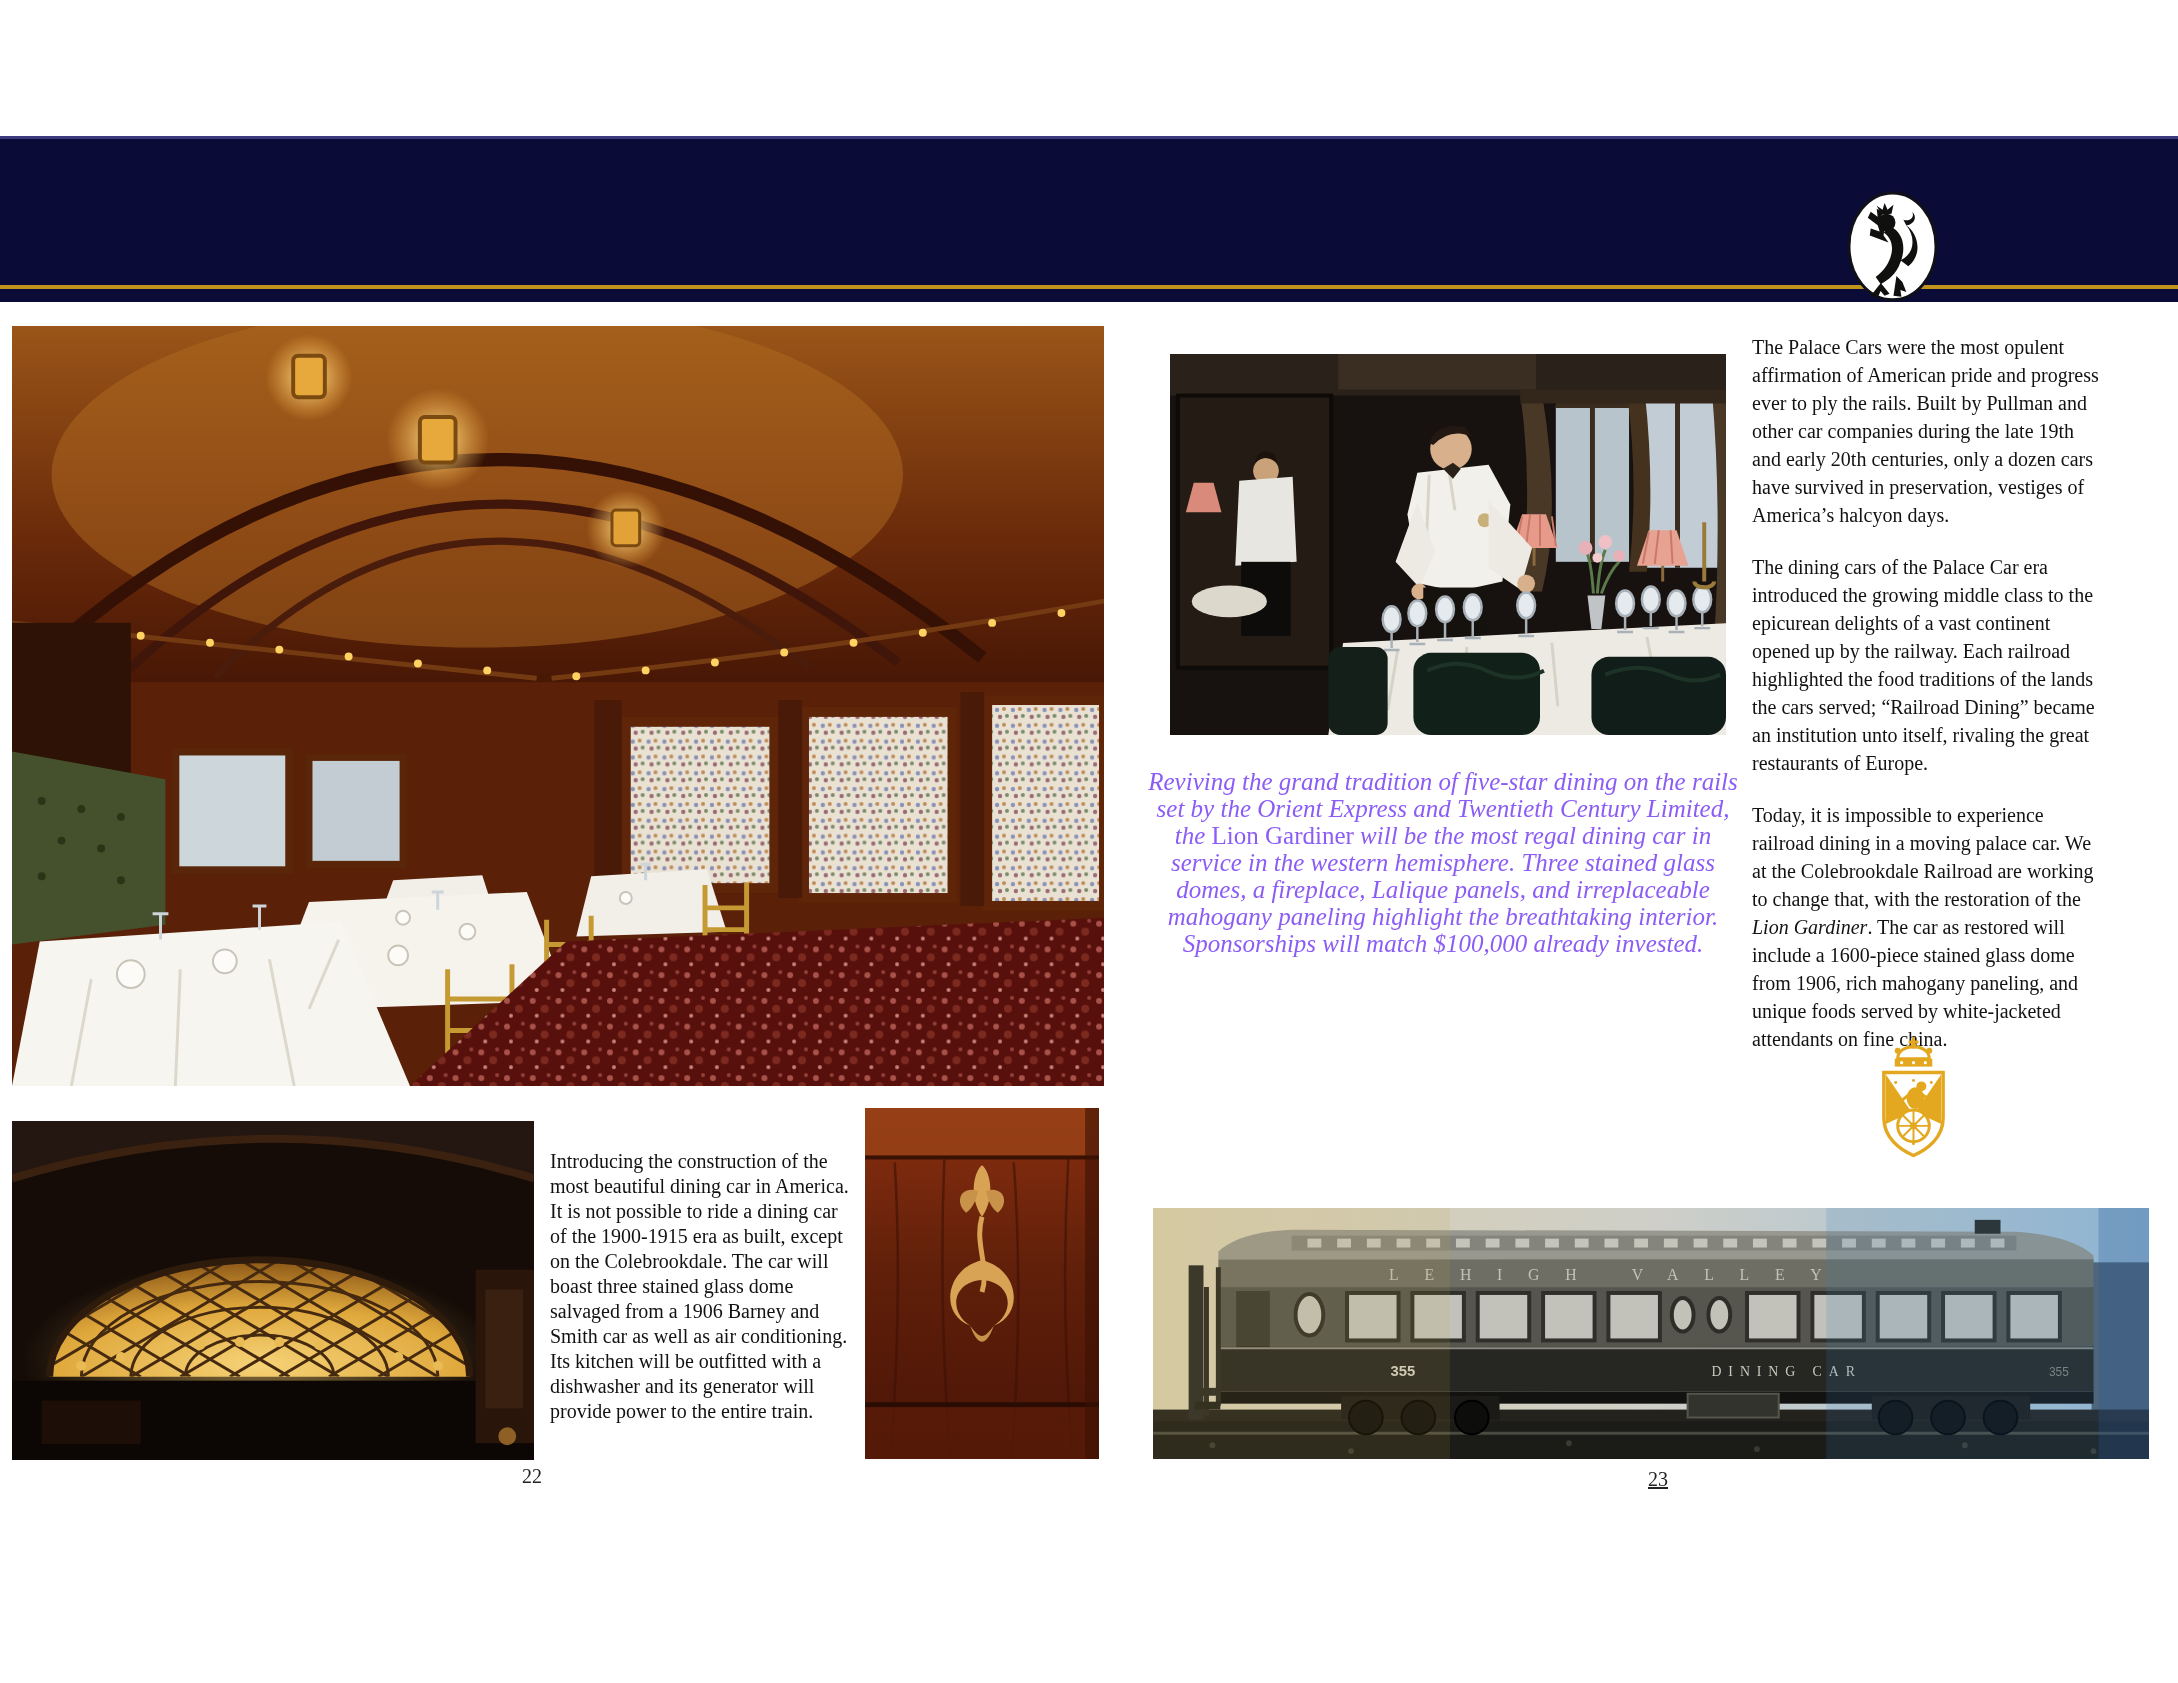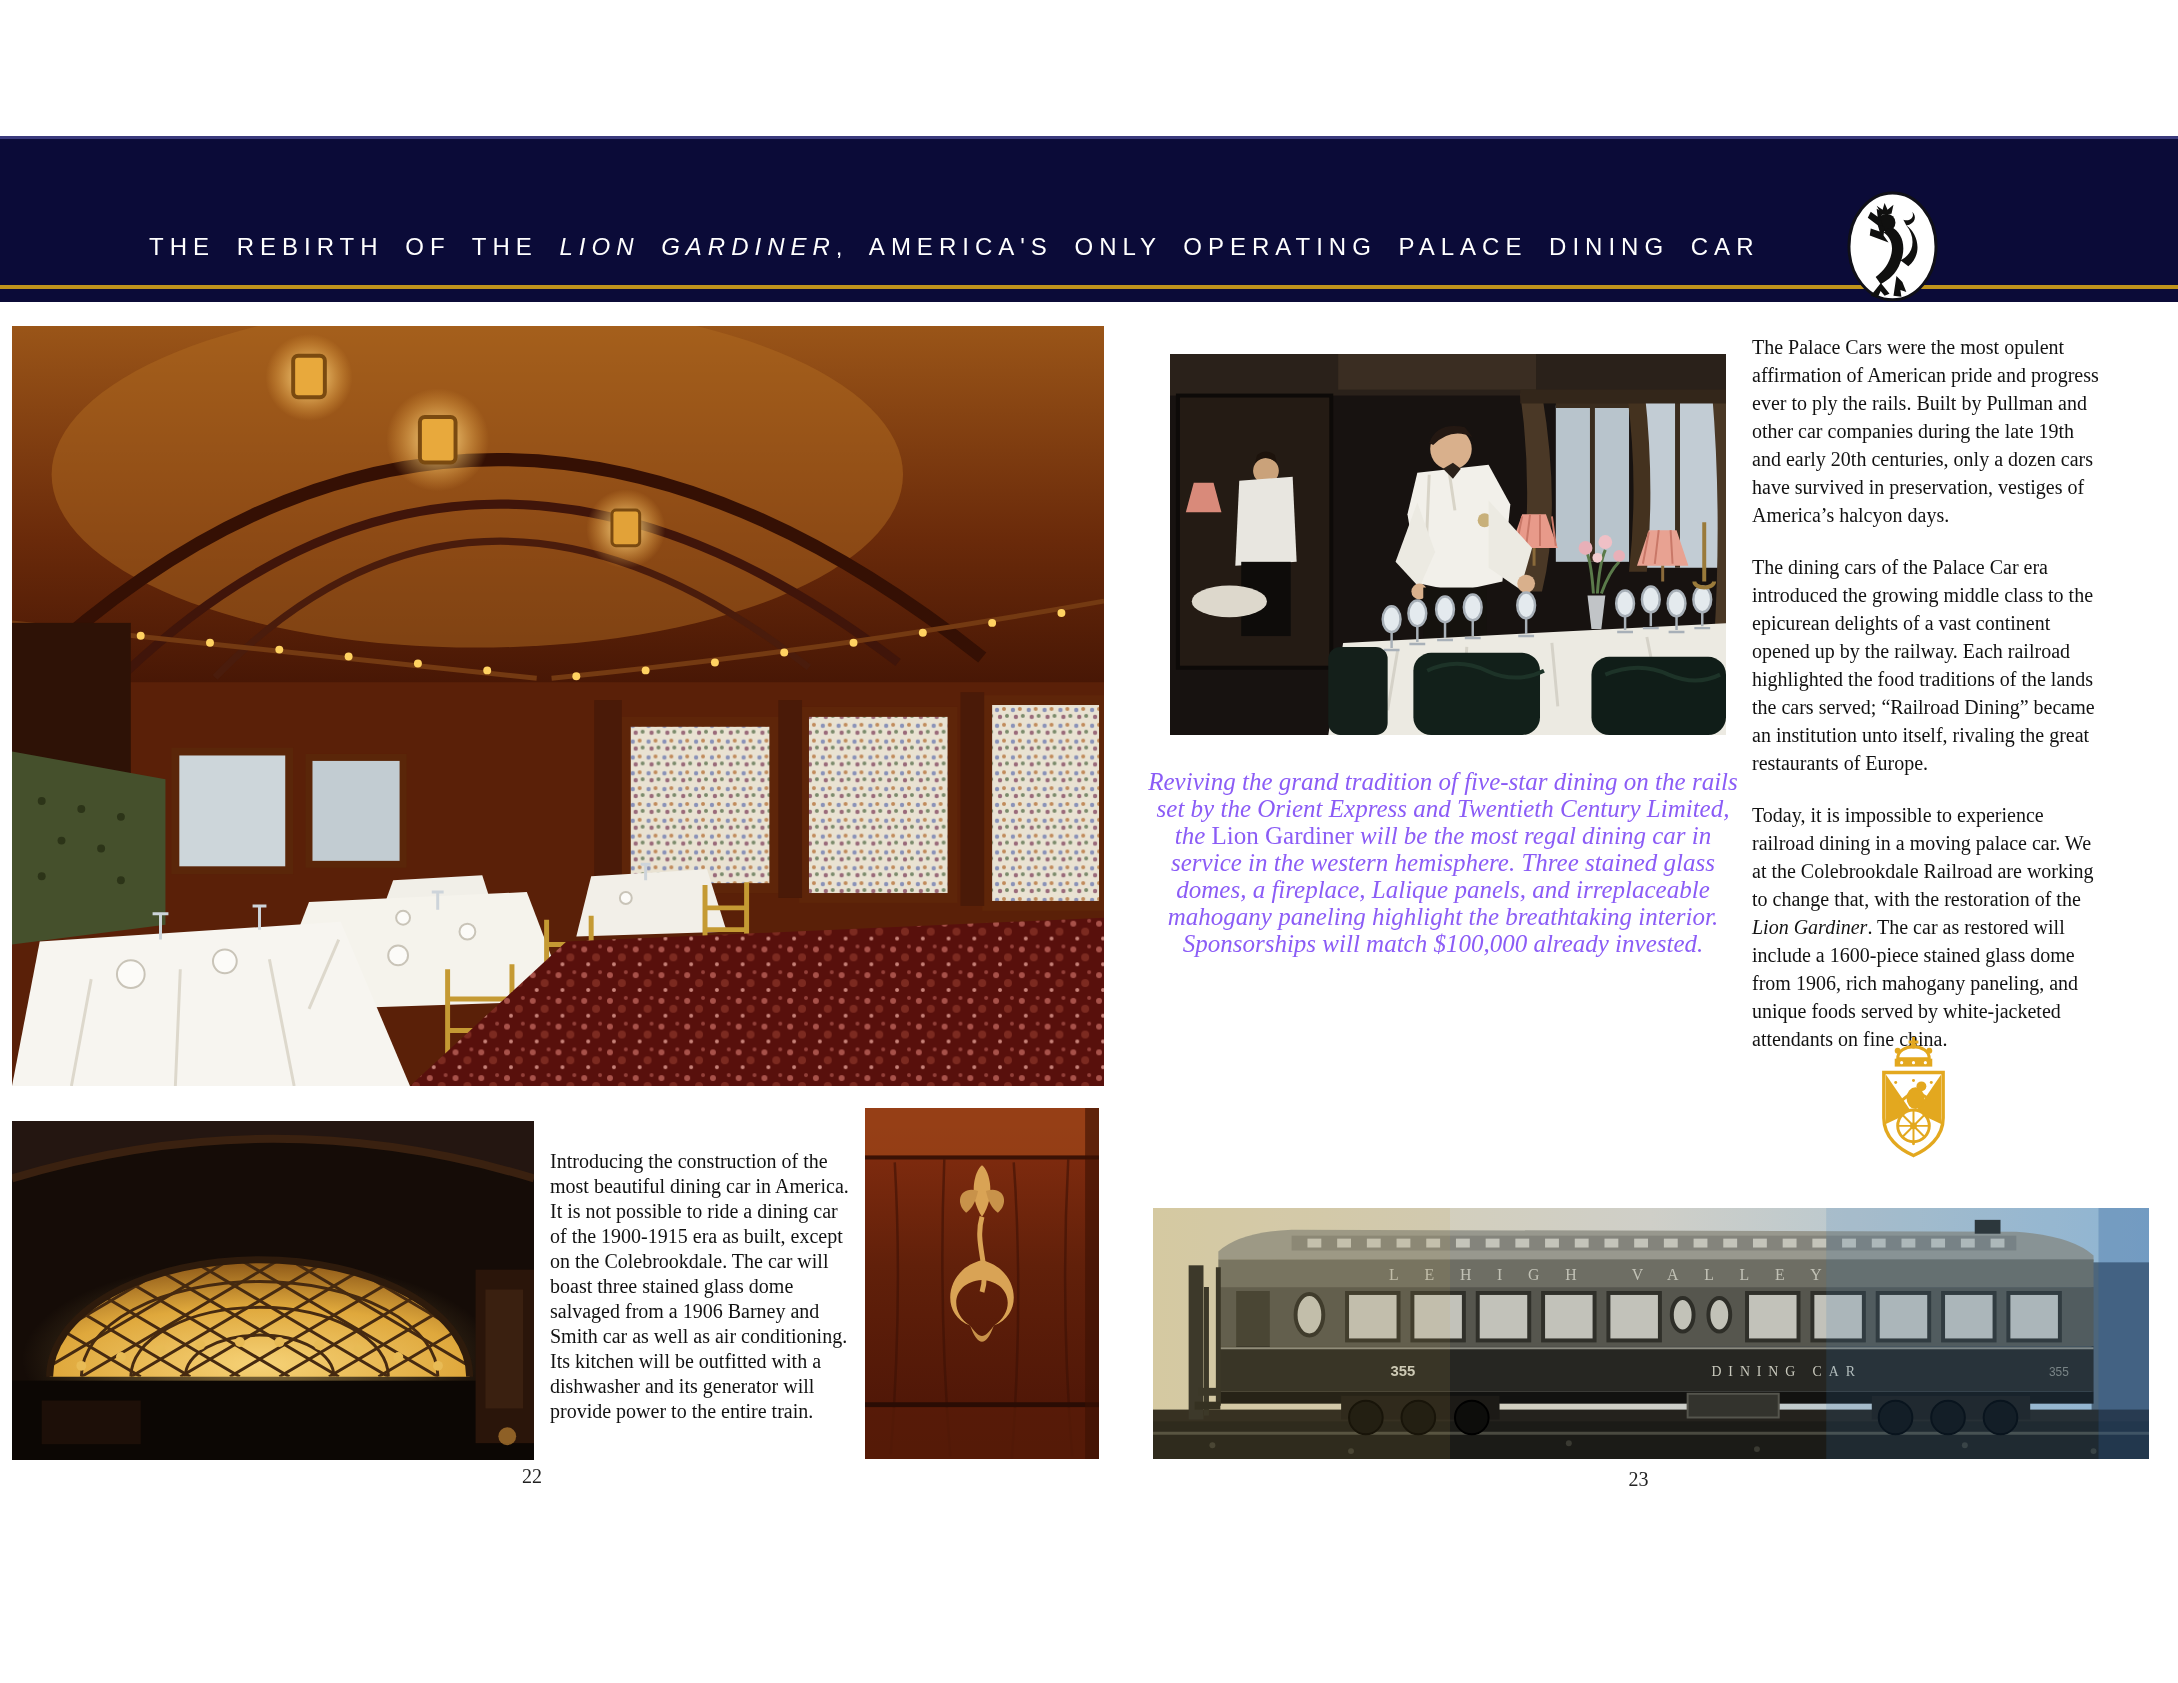--- a/index.html
+++ b/index.html
@@ -28,30 +28,29 @@
   
   .caption{position:absolute;left:1146px;top:743px;width:594px;font-size:25px;line-height:27px;
         font-style:italic;color:#8b5cf6;text-align:center;}
   .caption .roman{font-style:normal;}
   .rightcol{position:absolute;left:1752px;top:333px;width:348px;font-size:20px;line-height:28px;color:#121212;}
   .rightcol p{margin:0 0 24px 0;}
   .rightcol .name{font-style:italic;}
   .introblock{position:absolute;left:550px;top:1129px;width:309px;font-size:20px;line-height:25px;color:#121212;}
   .pagenum{position:absolute;font-size:20px;color:#222;}
   .pagenum-left{left:522px;top:1465px;width:59px;text-align:left;}
-  .pagenum-right{left:1609px;top:1468px;width:59px;text-align:center;}
+  .pagenum-right{left:1609px;top:1468px;width:59px;text-align:right;text-decoration:underline;}
   .crest{position:absolute;left:1872px;top:1033px;width:83px;height:127px;}
 </style>
 </head>
 <body>
 
 <div id="page">
 
   <header class="band">
-    <div class="title"><span>THE REBIRTH OF THE </span><span class="name">LION GARDINER</span><span>, AMERICA'S ONLY OPERATING PALACE DINING CAR</span></div>
     <div class="gold-rule"></div>
   </header>
 
   <div class="logo">
     <svg viewBox="0 0 92 112">
       <ellipse cx="46" cy="56" rx="44" ry="54" fill="#ffffff" stroke="#101018" stroke-width="3"></ellipse>
       <g fill="#10100f">
         <circle cx="40" cy="32" r="9"></circle>
         <path d="M35,24 l-5,-9 6,4 2,-7 3,7 6,-5 -2,9 z"></path>
         <path d="M44,36 C57,42 60,58 54,72 C50,84 42,90 34,94 L29,87 C37,81 43,73 45,63 C47,53 43,46 37,42 Z"></path>

